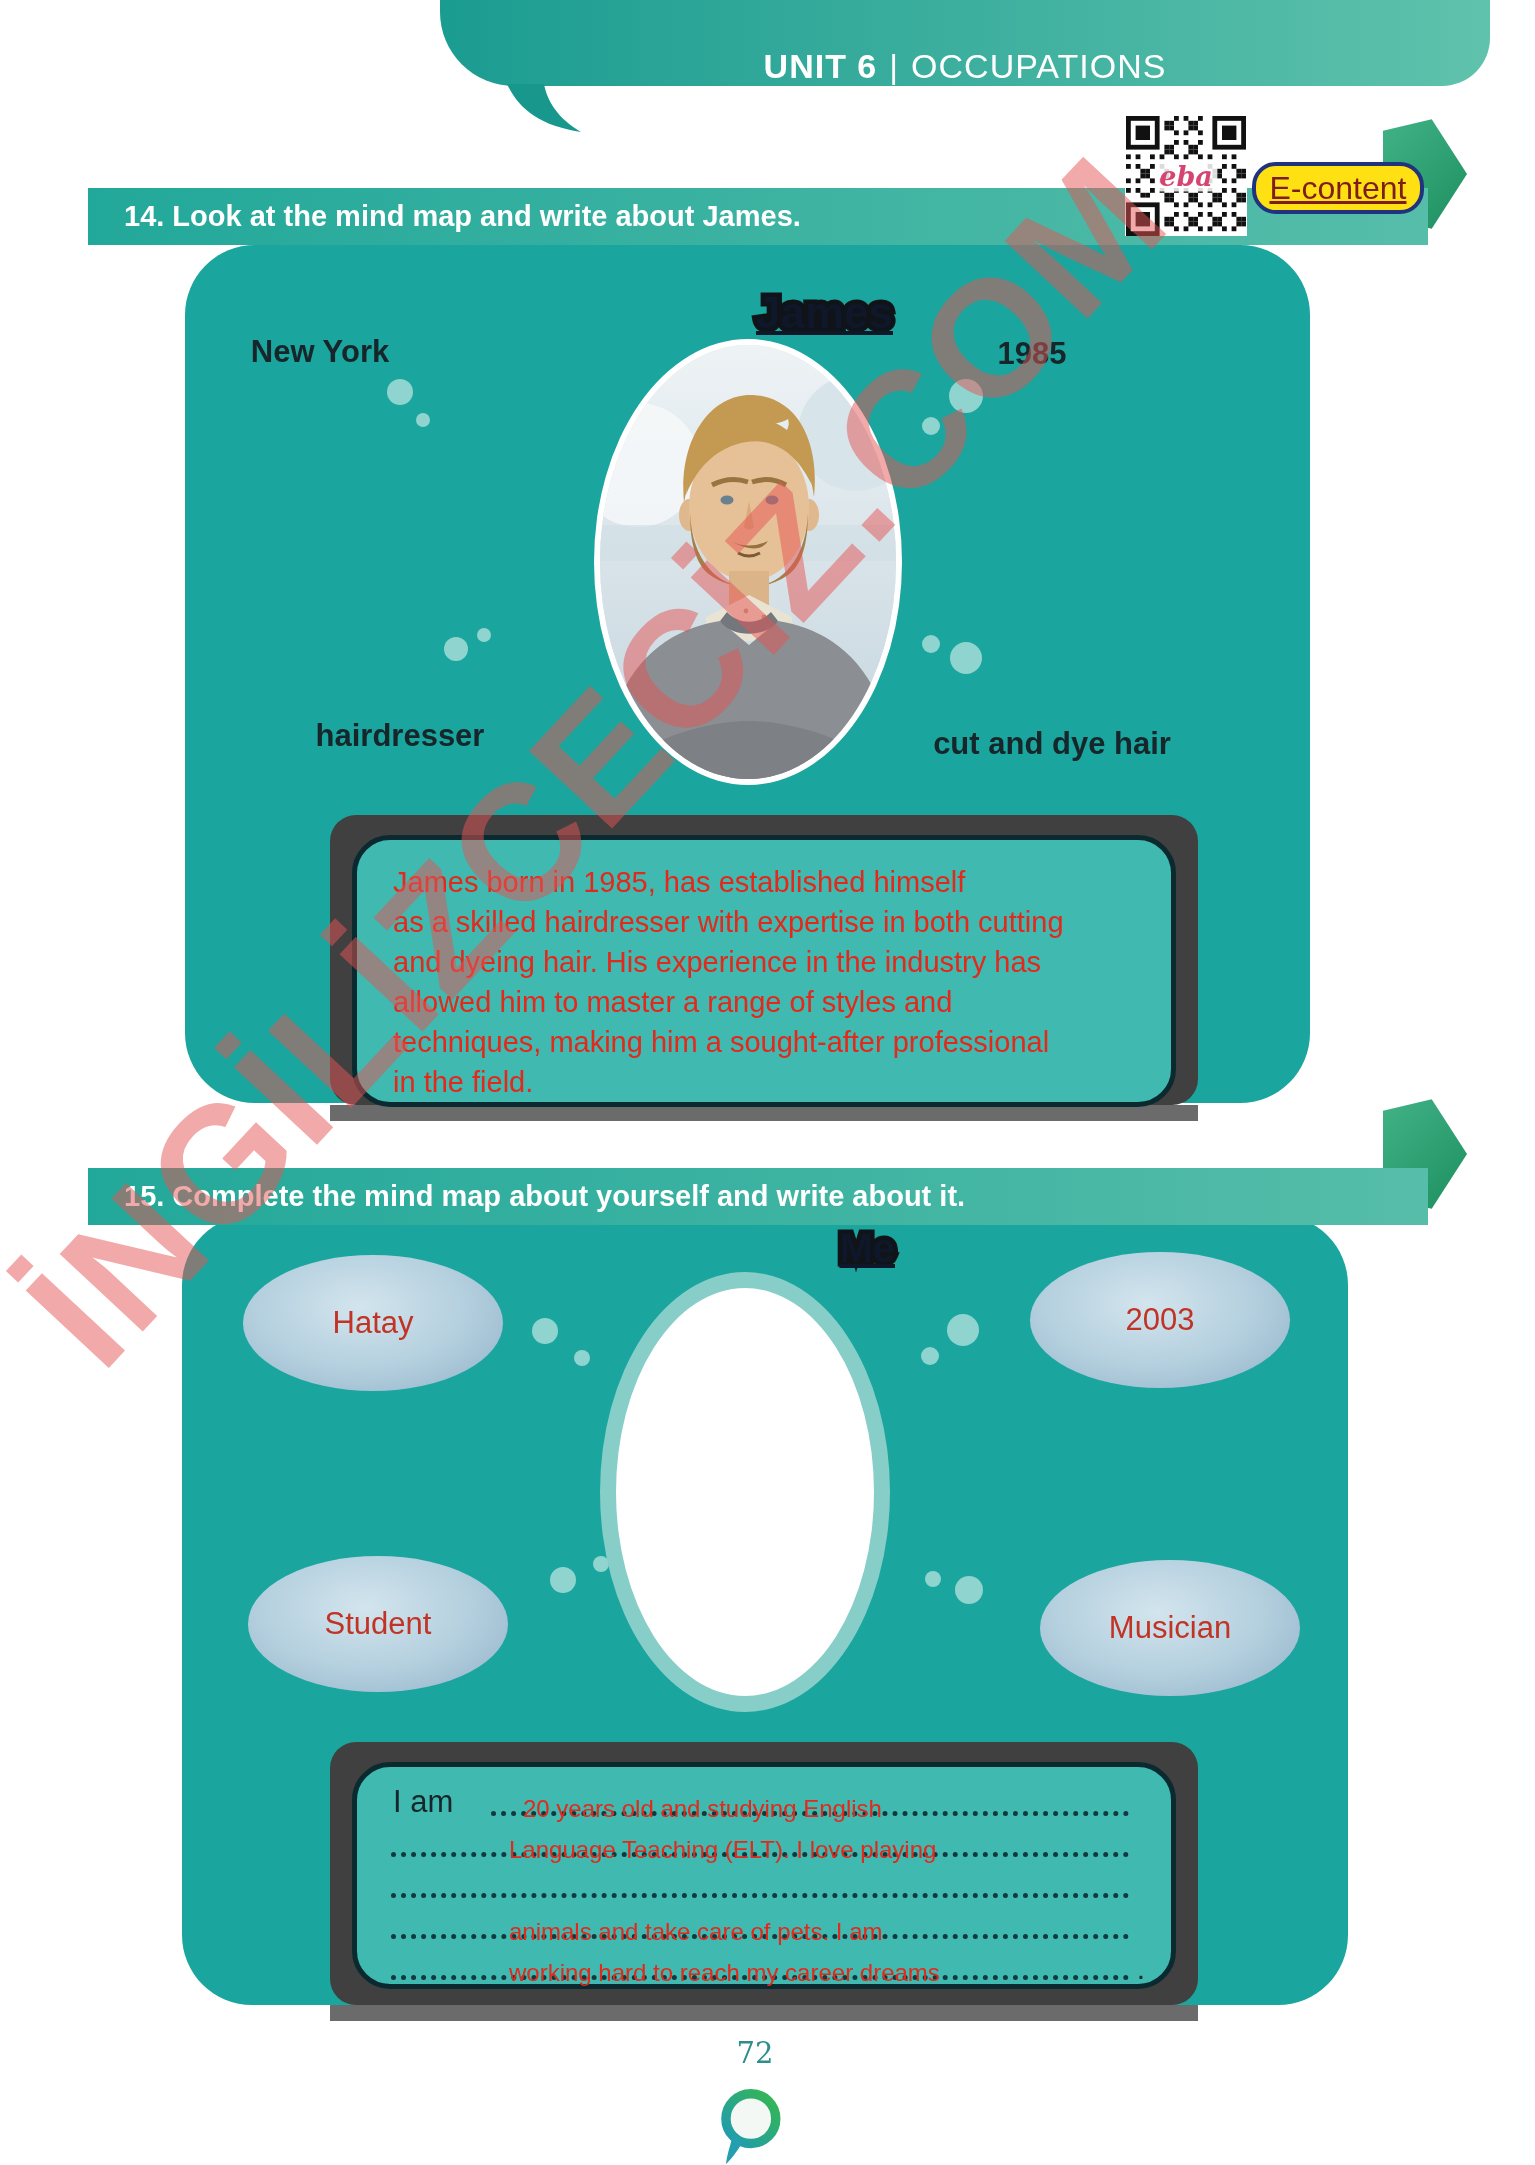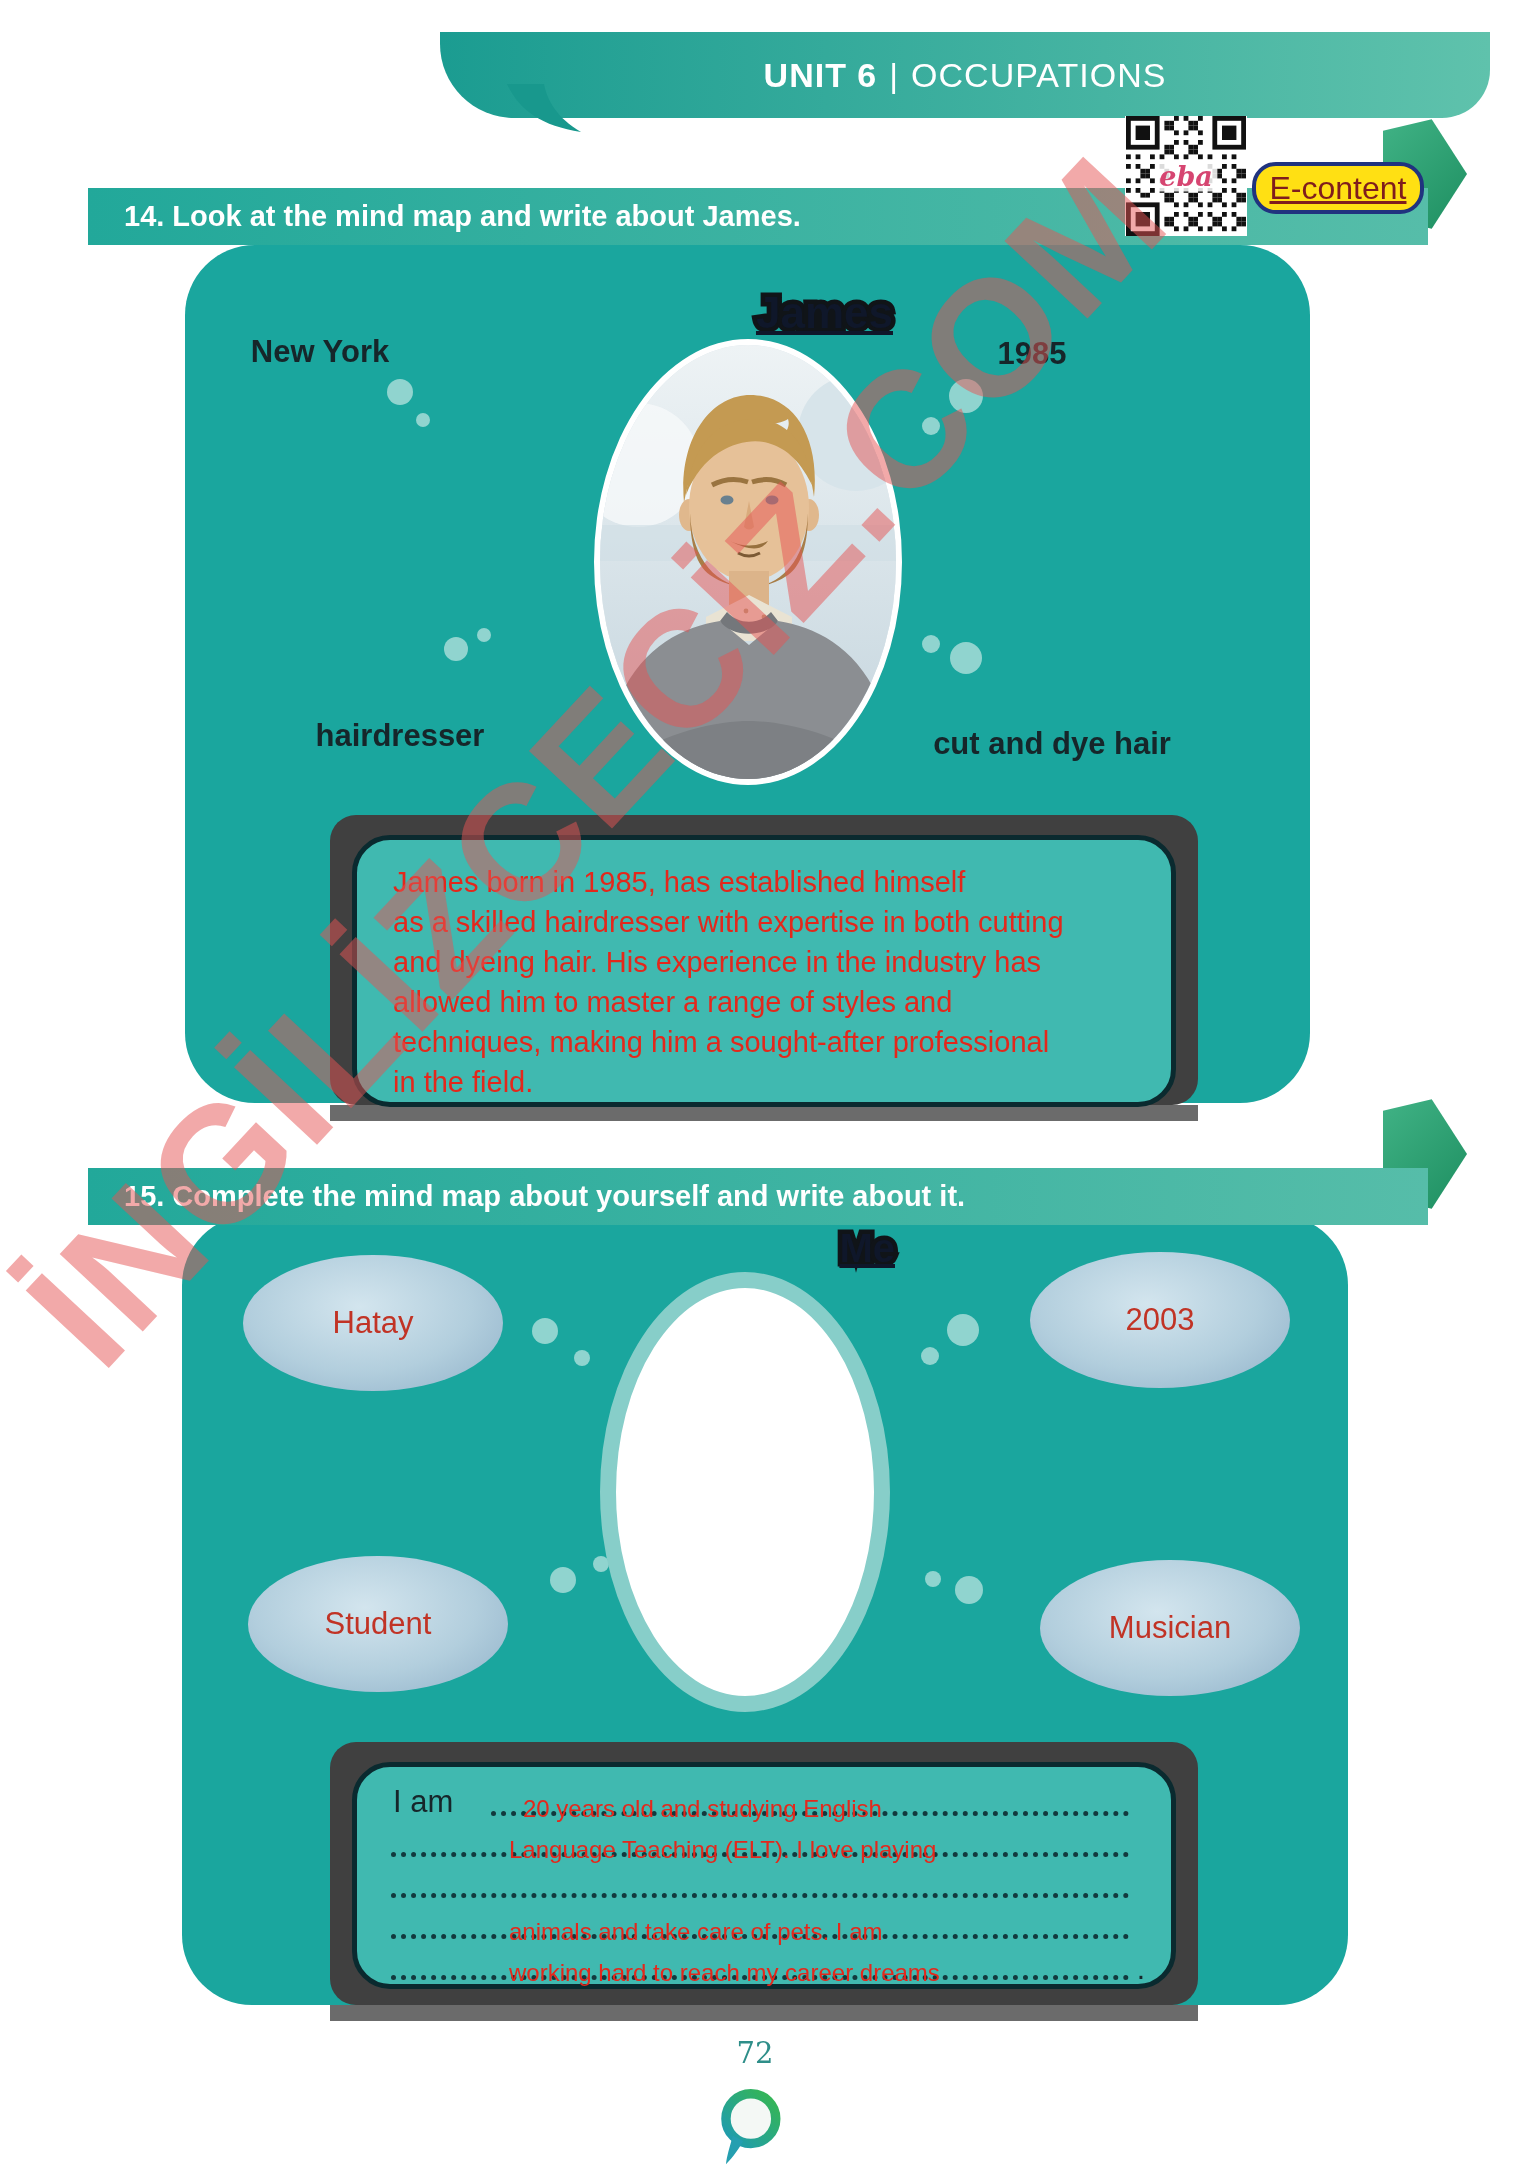--- a/index.html
+++ b/index.html
@@ -2,21 +2,21 @@
 <html><head>
 <meta charset="utf-8">
 <style>
   html,body{margin:0;padding:0;background:#ffffff;}
   .page{position:relative;width:1535px;height:2165px;background:#ffffff;overflow:hidden;
         font-family:"Liberation Sans",sans-serif;}
 
   
   .unit-banner{position:absolute;left:440px;top:0;width:1050px;height:86px;
     background:linear-gradient(90deg,#1b9c91,#5fc2ac);
-    border-radius:0 0 48px 74px;display:flex;align-items:center;justify-content:center;z-index:3;margin-top:32px;}
+    border-radius:0 0 48px 74px;display:flex;align-items:flex-end;justify-content:center;z-index:3;}
   .unit-banner .txt{color:#fff;font-size:34px;letter-spacing:1px;}
   .unit-banner .u{font-weight:bold;}
   .unit-banner .sep{font-weight:300;padding:0 12px;}
   .banner-tail{position:absolute;left:495px;top:84px;width:92px;height:52px;z-index:3;}
 
   
   .task-banner{position:absolute;left:88px;width:1340px;height:57px;
     background:linear-gradient(90deg,#22a89a,#56bda9);
     display:flex;align-items:center;z-index:2;margin-top:33px;}
   .task-banner .txt{color:#fff;font-weight:bold;font-size:29px;padding-left:36px;white-space:nowrap;}

